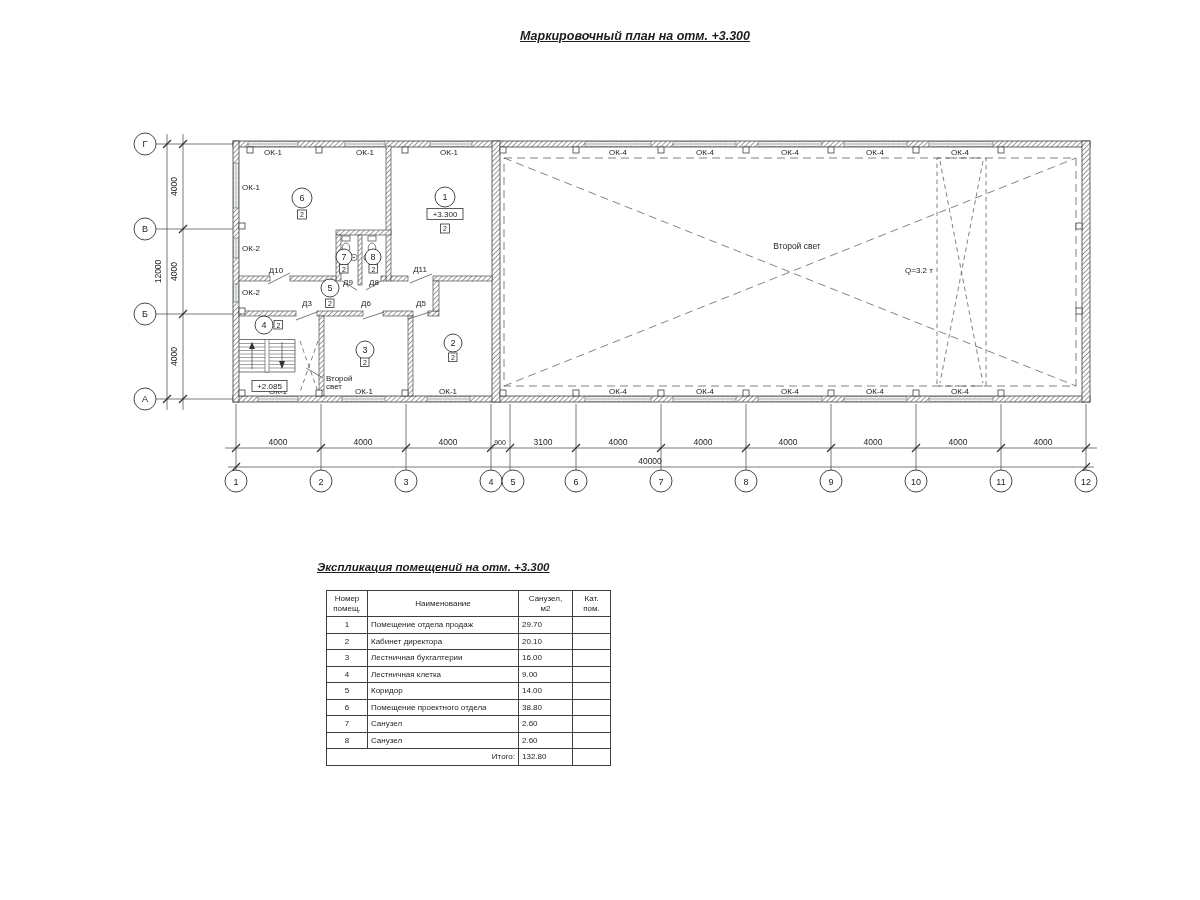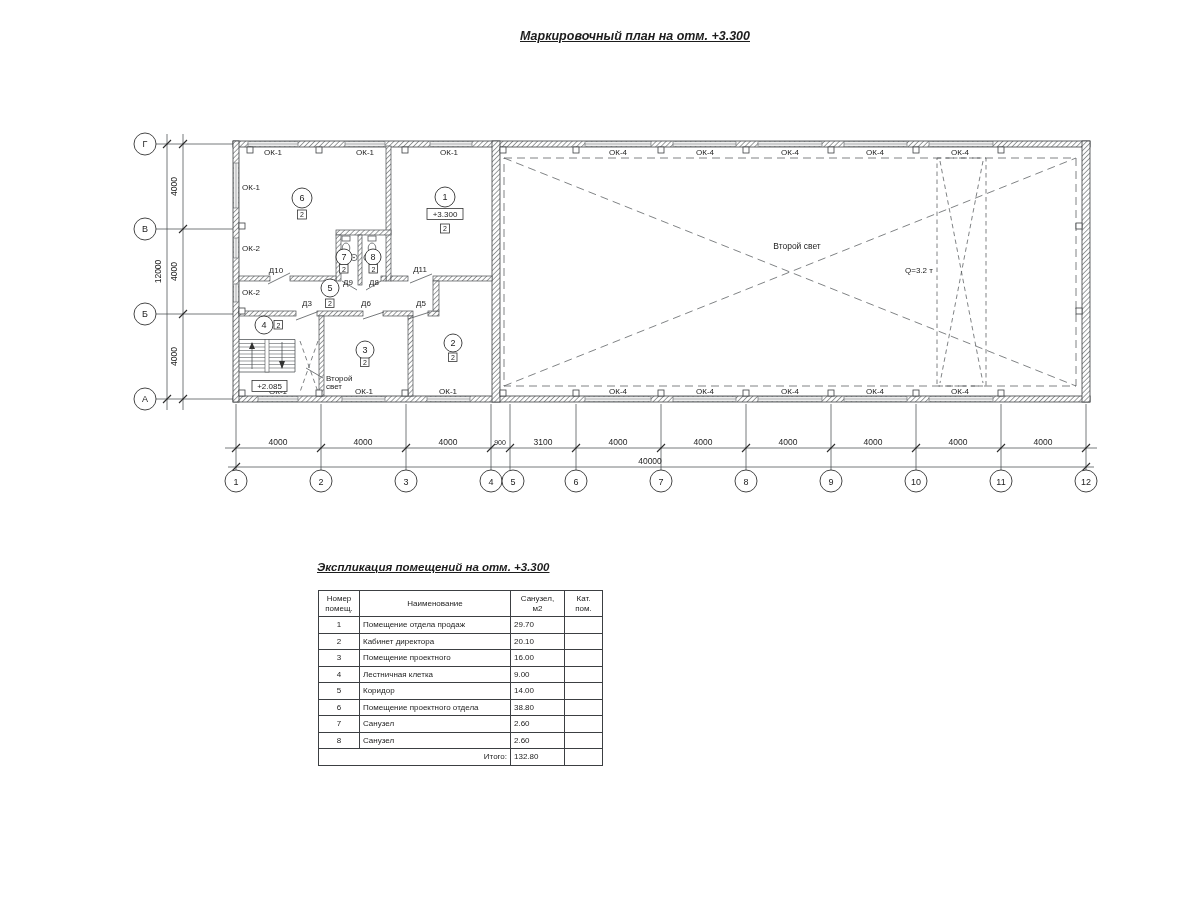--- a/index.html
+++ b/index.html
@@ -1,20 +1,20 @@
 <!DOCTYPE html>
 <html><head>
 <meta charset="utf-8">
 <style>
   html,body{margin:0;padding:0;background:#fff;}
   body{width:1200px;height:900px;position:relative;font-family:"Liberation Sans",sans-serif;color:#222;}
   .abs{position:absolute;}
   .drawing-title{top:29px;left:450px;width:370px;text-align:center;font-size:12.5px;font-style:italic;font-weight:bold;text-decoration:underline;color:#1d1d1d;}
   .schedule-title{top:561px;left:317px;width:262px;text-align:left;font-size:11.5px;font-style:italic;font-weight:bold;text-decoration:underline;color:#1d1d1d;}
-  table.sched{top:590px;left:318px;width:262px;border-collapse:collapse;table-layout:fixed;font-size:8px;color:#1d1d1d;}
+  table.sched{top:590px;left:326px;width:262px;border-collapse:collapse;table-layout:fixed;font-size:8px;color:#1d1d1d;}
   table.sched th,table.sched td{border:1px solid #3c3f42;padding:0 3px;line-height:1.15;overflow:hidden;}
   table.sched{border:1.5px solid #3c3f42;}
   table.sched th{font-weight:normal;white-space:pre-line;text-align:center;height:25px;}
   table.sched td{height:15.5px;}
   .c-num{width:34px;text-align:center;}
   .c-name{width:144px;text-align:left;}
   .c-area{width:47px;text-align:left;}
   .c-cat{width:31px;text-align:center;}
   .right{text-align:right;}
   svg text{fill:#1d1d1d;}
@@ -408,21 +408,21 @@
         <td class="c-cat"></td>
       </tr>
       <tr>
         <td class="c-num">2</td>
         <td class="c-name">Кабинет директора</td>
         <td class="c-area">20.10</td>
         <td class="c-cat"></td>
       </tr>
       <tr>
         <td class="c-num">3</td>
-        <td class="c-name">Помещение проектного</td>
+        <td class="c-name">Лестничная бухгалтерии</td>
         <td class="c-area">16.00</td>
         <td class="c-cat"></td>
       </tr>
       <tr>
         <td class="c-num">4</td>
         <td class="c-name">Лестничная клетка</td>
         <td class="c-area">9.00</td>
         <td class="c-cat"></td>
       </tr>
       <tr>

